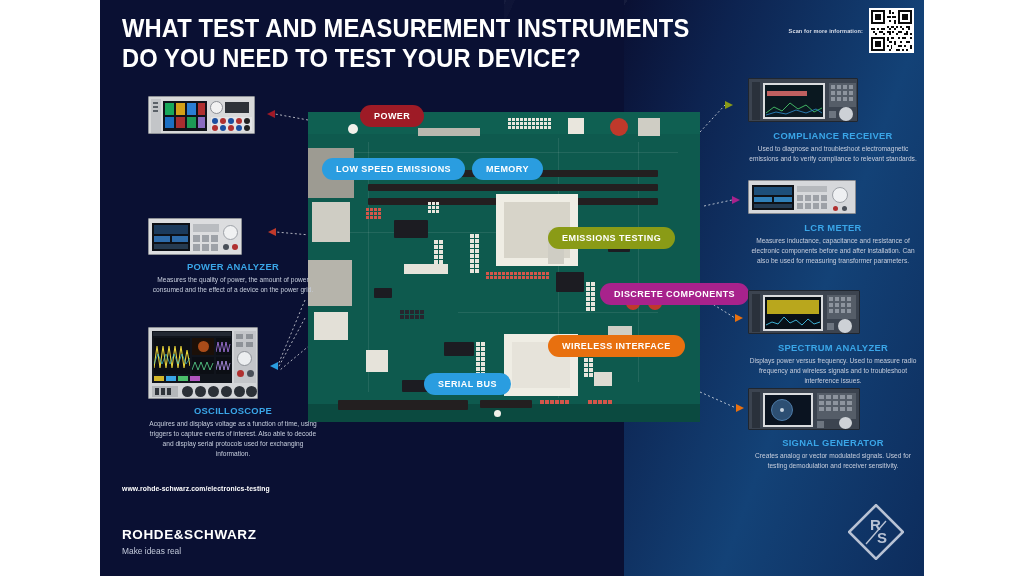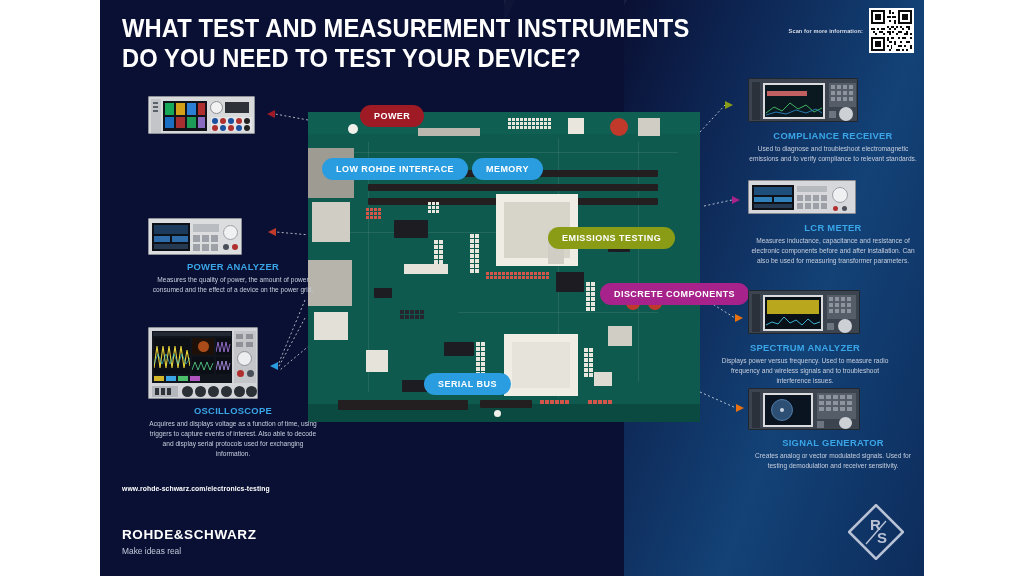--- a/index.html
+++ b/index.html
@@ -493,24 +493,25 @@
       <div class="slotdark" style="left:30px;top:288px;width:130px;height:10px;"></div>
       <div class="slotdark" style="left:172px;top:288px;width:52px;height:8px;"></div>
       <div class="bigblock" style="left:240px;top:118px;width:16px;height:34px;background:#cfcdc4;"></div>
       <div class="bigblock" style="left:96px;top:152px;width:44px;height:10px;background:#e6e3da;"></div>
       <div class="bigblock" style="left:58px;top:238px;width:22px;height:22px;background:#e6e3da;"></div>
       <div class="bigblock" style="left:300px;top:214px;width:24px;height:20px;background:#cfcdc4;"></div>
       <div class="bigblock" style="left:286px;top:260px;width:18px;height:14px;background:#dedbd2;"></div>
     </div>
 
     <div class="pill red" style="left:260px;top:105px;">POWER</div>
-    <div class="pill blue" style="left:222px;top:158px;">LOW ROHDE INTERFACE</div>
+    <div class="pill blue" style="left:222px;top:158px;">LOW SPEED EMISSIONS</div>
     <div class="pill blue" style="left:372px;top:158px;">MEMORY</div>
     <div class="pill olive" style="left:448px;top:227px;">EMISSIONS TESTING</div>
     <div class="pill magenta" style="left:500px;top:283px;">DISCRETE COMPONENTS</div>
+    <div class="pill orange" style="left:448px;top:335px;">WIRELESS INTERFACE</div>
     <div class="pill blue" style="left:324px;top:373px;">SERIAL BUS</div>
 
     <div class="device" style="left:48px;top:96px;width:107px;height:38px;background:#d8d9da;border:1px solid #8d9096;">
       <div style="position:absolute;left:2px;top:2px;width:10px;height:34px;background:#c3c5c8;"></div>
       <div style="position:absolute;left:4px;top:5px;width:5px;height:2px;background:#5b6168;"></div>
       <div style="position:absolute;left:4px;top:9px;width:5px;height:2px;background:#5b6168;"></div>
       <div style="position:absolute;left:4px;top:13px;width:5px;height:2px;background:#5b6168;"></div>
       <div style="position:absolute;left:14px;top:4px;width:44px;height:30px;background:#10131a;"></div>
       <div style="position:absolute;left:16px;top:6px;width:9px;height:12px;background:#18a85a;"></div>
       <div style="position:absolute;left:27px;top:6px;width:9px;height:12px;background:#d4a017;"></div>
@@ -678,21 +679,21 @@
       <div style="position:absolute;left:86px;top:12px;width:4px;height:4px;background:#8d949e;"></div>
       <div style="position:absolute;left:92px;top:12px;width:4px;height:4px;background:#8d949e;"></div>
       <div style="position:absolute;left:98px;top:12px;width:4px;height:4px;background:#8d949e;"></div>
       <div style="position:absolute;left:80px;top:18px;width:4px;height:4px;background:#8d949e;"></div>
       <div style="position:absolute;left:86px;top:18px;width:4px;height:4px;background:#8d949e;"></div>
       <div style="position:absolute;left:92px;top:18px;width:4px;height:4px;background:#8d949e;"></div>
       <div style="position:absolute;left:98px;top:18px;width:4px;height:4px;background:#8d949e;"></div>
       <div style="position:absolute;left:89px;top:28px;width:14px;height:14px;border-radius:50%;background:#cdd1d6;"></div>
       <div style="position:absolute;left:78px;top:32px;width:7px;height:7px;background:#6d7580;"></div>
     </div>
-    <div class="block" style="left:620px;top:342px;">
+    <div class="block" style="left:648px;top:342px;">
       <h3>SPECTRUM ANALYZER</h3>
       <p>Displays power versus frequency. Used to measure radio frequency and wireless signals and to troubleshoot interference issues.</p>
     </div>
 
     <div class="device" style="left:648px;top:388px;width:112px;height:42px;background:#3c4450;border:1px solid #20262f;">
       <div style="position:absolute;left:3px;top:3px;width:8px;height:36px;background:#2a313b;"></div>
       <div style="position:absolute;left:14px;top:4px;width:50px;height:34px;background:#d9dbde;"></div>
       <div style="position:absolute;left:16px;top:6px;width:46px;height:30px;background:#0a1320;"></div>
       <div style="position:absolute;left:22px;top:10px;width:22px;height:22px;border-radius:50%;background:#2d4f73;border:1px solid #4d7ba8;"></div>
       <div style="position:absolute;left:31px;top:19px;width:4px;height:4px;border-radius:50%;background:#c8d4e0;"></div>

